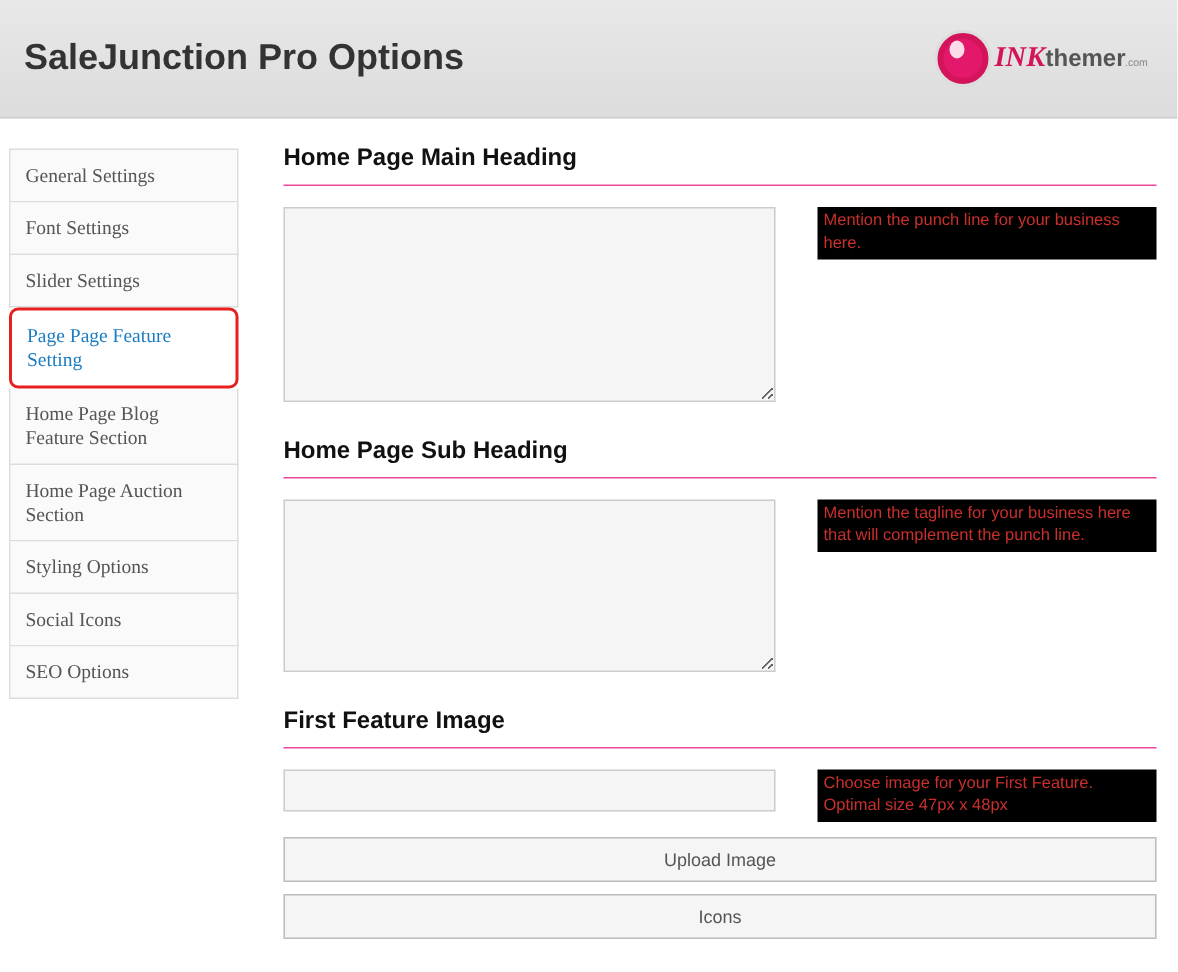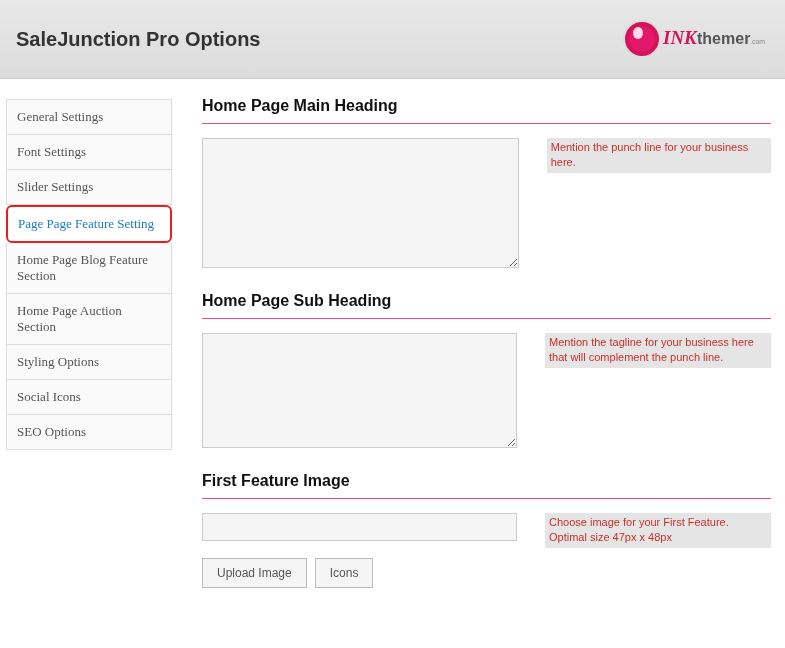--- a/index.html
+++ b/index.html
@@ -14,35 +14,35 @@
     }
     .header {
       background: linear-gradient(to bottom, #e8e8e8, #dcdcdc);
       border-bottom: 1px solid #ccc;
       padding: 18px 16px 18px 16px;
       display: flex;
       justify-content: space-between;
       align-items: center;
     }
     .header-title {
-      font-size: 20px;
+      font-size: 24px;
       font-weight: 600;
       color: #333;
     }
     .logo {
       display: flex;
       align-items: flex-end;
       text-decoration: underline;
     }
     .main {
       display: flex;
       align-items: flex-start;
     }
     .sidebar {
-      width: 172px;
+      width: 159px;
       padding: 20px 0 0 6px;
       flex-shrink: 0;
     }
     .sidebar-item {
       border: 1px solid #ddd;
       border-top: none;
       padding: 9px 10px;
       font-family: Georgia, serif;
       font-size: 13px;
       color: #555;
@@ -94,33 +94,34 @@
     .text-input {
       width: 330px;
       height: 28px;
       border: 1px solid #ccc;
       background: #f5f5f5;
       padding: 4px;
       font-family: Arial, sans-serif;
       font-size: 13px;
     }
     .hint {
-      background: #e5e5e5;
+      background: #000000;
       color: #c9302c;
       font-size: 11px;
       line-height: 1.4;
       padding: 2px 4px;
       max-width: 226px;
       font-family: Arial, sans-serif;
       margin-left: 12px;
     }
     .button-row {
       margin-top: 10px;
       display: flex;
       gap: 8px;
+      flex-direction: column;
     }
     .btn {
       border: 1px solid #bbb;
       background: #f5f5f5;
       color: #555;
       font-size: 12px;
       padding: 7px 14px;
       cursor: pointer;
       font-family: Arial, sans-serif;
     }

